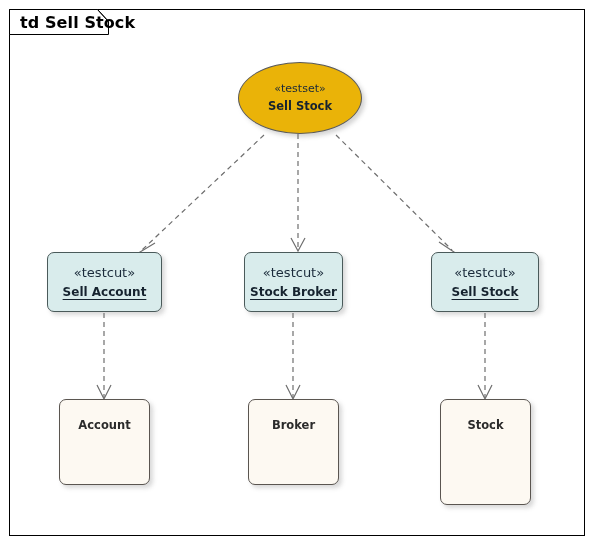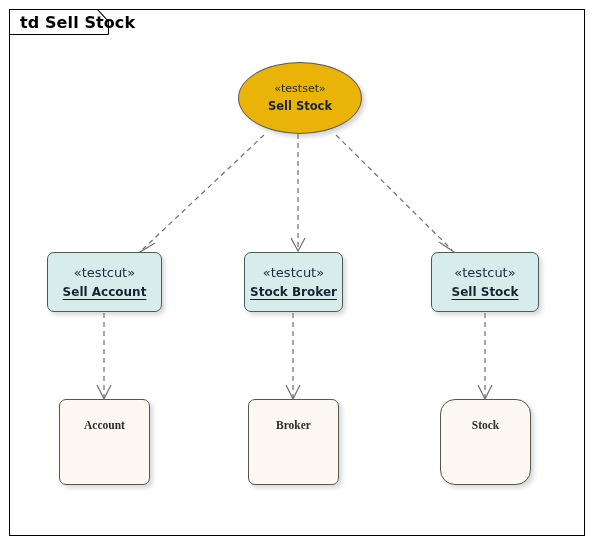--- a/index.html
+++ b/index.html
@@ -122,21 +122,20 @@
   .object-node {
     background: #fdf9f2;
     border: 1px solid #5a5550;
     border-radius: 7px;
     box-shadow: 3px 3px 4px rgba(130,130,130,0.30);
     display: flex;
     flex-direction: row;
     align-items: flex-start;
     justify-content: center;
     padding-top: 19px;
-    font-family: Liberation Serif, serif;
   }
 
   .object-title {
     font-size: 11.5px;
     font-weight: bold;
     color: #2b2b2b;
     line-height: 1.2;
   }
 </style>
 </head>
@@ -199,17 +198,17 @@
   </div>
 
   <div class="node object-node" style="left:59px; top:399px; width:91px; height:86px;">
     <div class="object-title">Account</div>
   </div>
 
   <div class="node object-node" style="left:248px; top:399px; width:91px; height:86px;">
     <div class="object-title">Broker</div>
   </div>
 
-  <div class="node object-node" style="left:440px; top:399px; width:91px; height:86px;border-radius:15px;">
+  <div class="node object-node" style="left:440px; top:399px; width:91px; height:106px;">
     <div class="object-title">Stock</div>
   </div>
 
 </div>
 
 </body></html>

